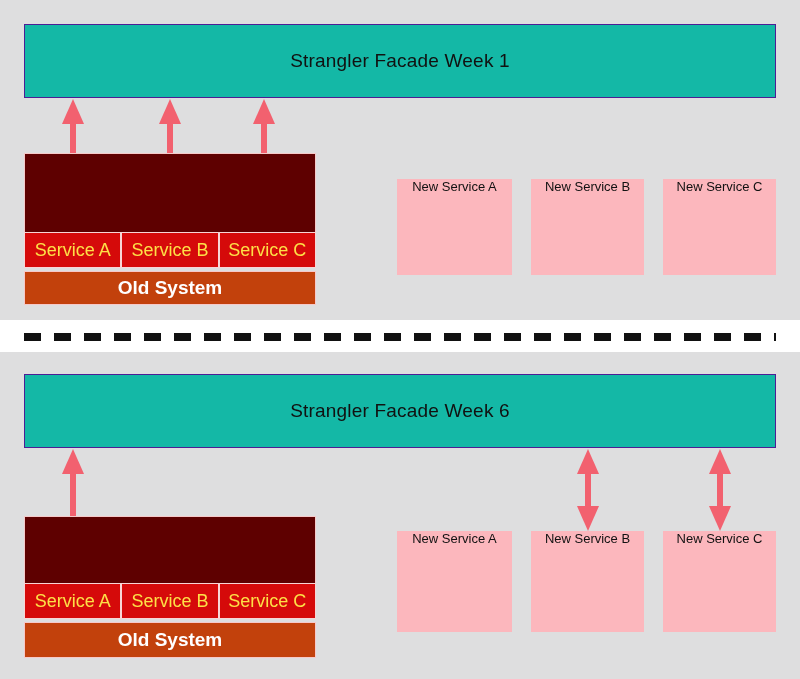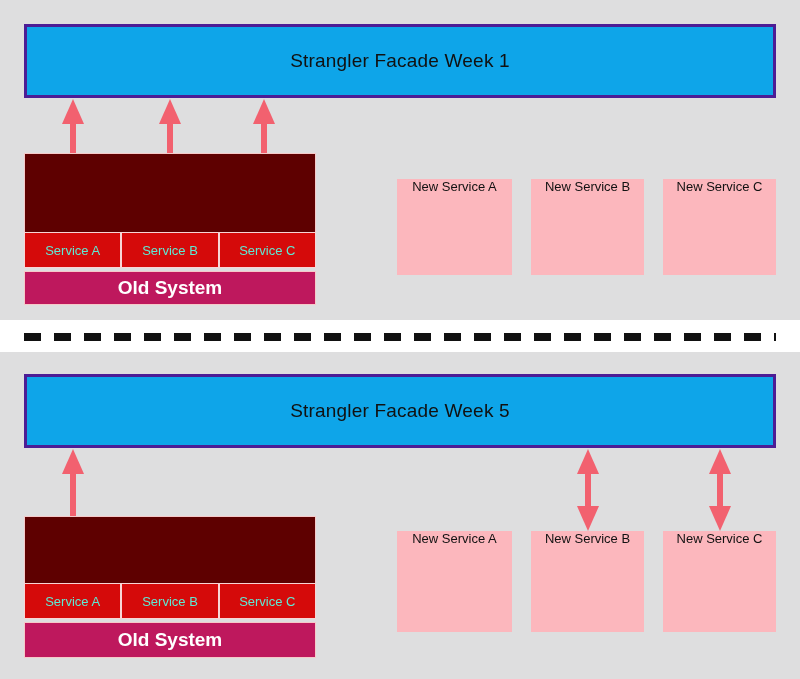--- a/index.html
+++ b/index.html
@@ -21,22 +21,22 @@
     position: absolute;
     left: 0;
     width: 800px;
     background: #dededf;
   }
   #panel-week1 { top: 0; height: 320px; }
   #panel-week5 { top: 352px; height: 327px; }
 
   .facade-bar {
     position: absolute;
-    background: #0ea5e9;
-    border: 3px solid #4c1d95;
+    background: #14b8a6;
+    border: 1px solid #4c1d95;
     box-sizing: border-box;
     display: flex;
     align-items: center;
     justify-content: center;
     color: #111111;
     font-size: 19px;
     font-weight: 400;
     letter-spacing: 0.2px;
   }
 
@@ -53,28 +53,28 @@
     box-sizing: border-box;
   }
   .service-cell {
     flex: 1 1 0;
     background: #d50a0a;
     border: 1px solid #f8d5d5;
     box-sizing: border-box;
     display: flex;
     align-items: center;
     justify-content: center;
-    color: #5eead4;
-    font-size: 13px;
+    color: #fde047;
+    font-size: 18px;
     font-weight: 400;
   }
 
   .old-system-bar {
     position: absolute;
-    background: #be185d;
+    background: #c2410c;
     border: 1px solid #f6c9c9;
     box-sizing: border-box;
     display: flex;
     align-items: center;
     justify-content: center;
     color: #ffffff;
     font-size: 19px;
     font-weight: 700;
   }
 
@@ -174,21 +174,21 @@
     </div>
   </div>
 
   <div class="divider">
     <div class="divider-dashes"></div>
   </div>
 
   <div class="panel" id="panel-week5">
 
     <div class="facade-bar" style="left:24px; top:22px; width:752px; height:74px;">
-      <span>Strangler Facade Week 5</span>
+      <span>Strangler Facade Week 6</span>
     </div>
 
     <svg class="arrow" style="left:58px; top:96px;" width="30" height="136" viewBox="0 0 30 136">
       <line x1="15" y1="18" x2="15" y2="118" stroke="#f2616f" stroke-width="6"></line>
       <polygon points="15,1 26,26 4,26" fill="#f2616f"></polygon>
       <polygon points="15,135 26,110 4,110" fill="#f2616f"></polygon>
     </svg>
     <svg class="arrow" style="left:573px; top:96px;" width="30" height="84" viewBox="0 0 30 84">
       <line x1="15" y1="18" x2="15" y2="66" stroke="#f2616f" stroke-width="6"></line>
       <polygon points="15,1 26,26 4,26" fill="#f2616f"></polygon>

